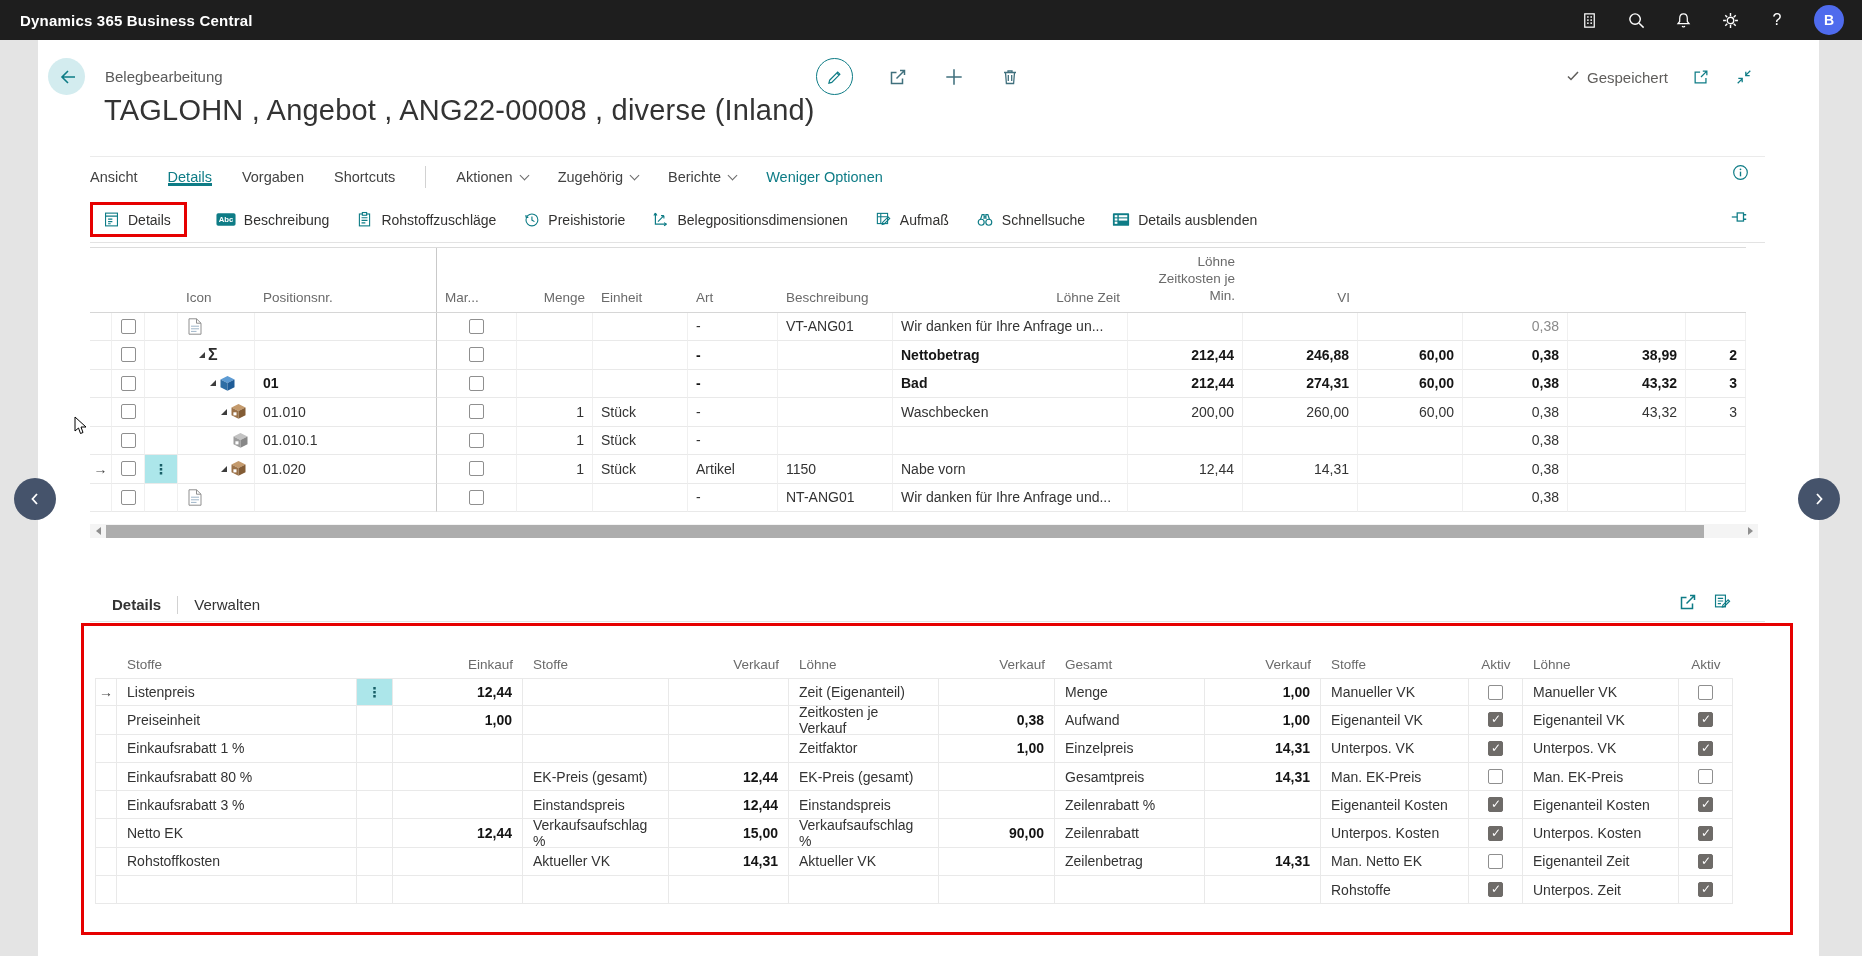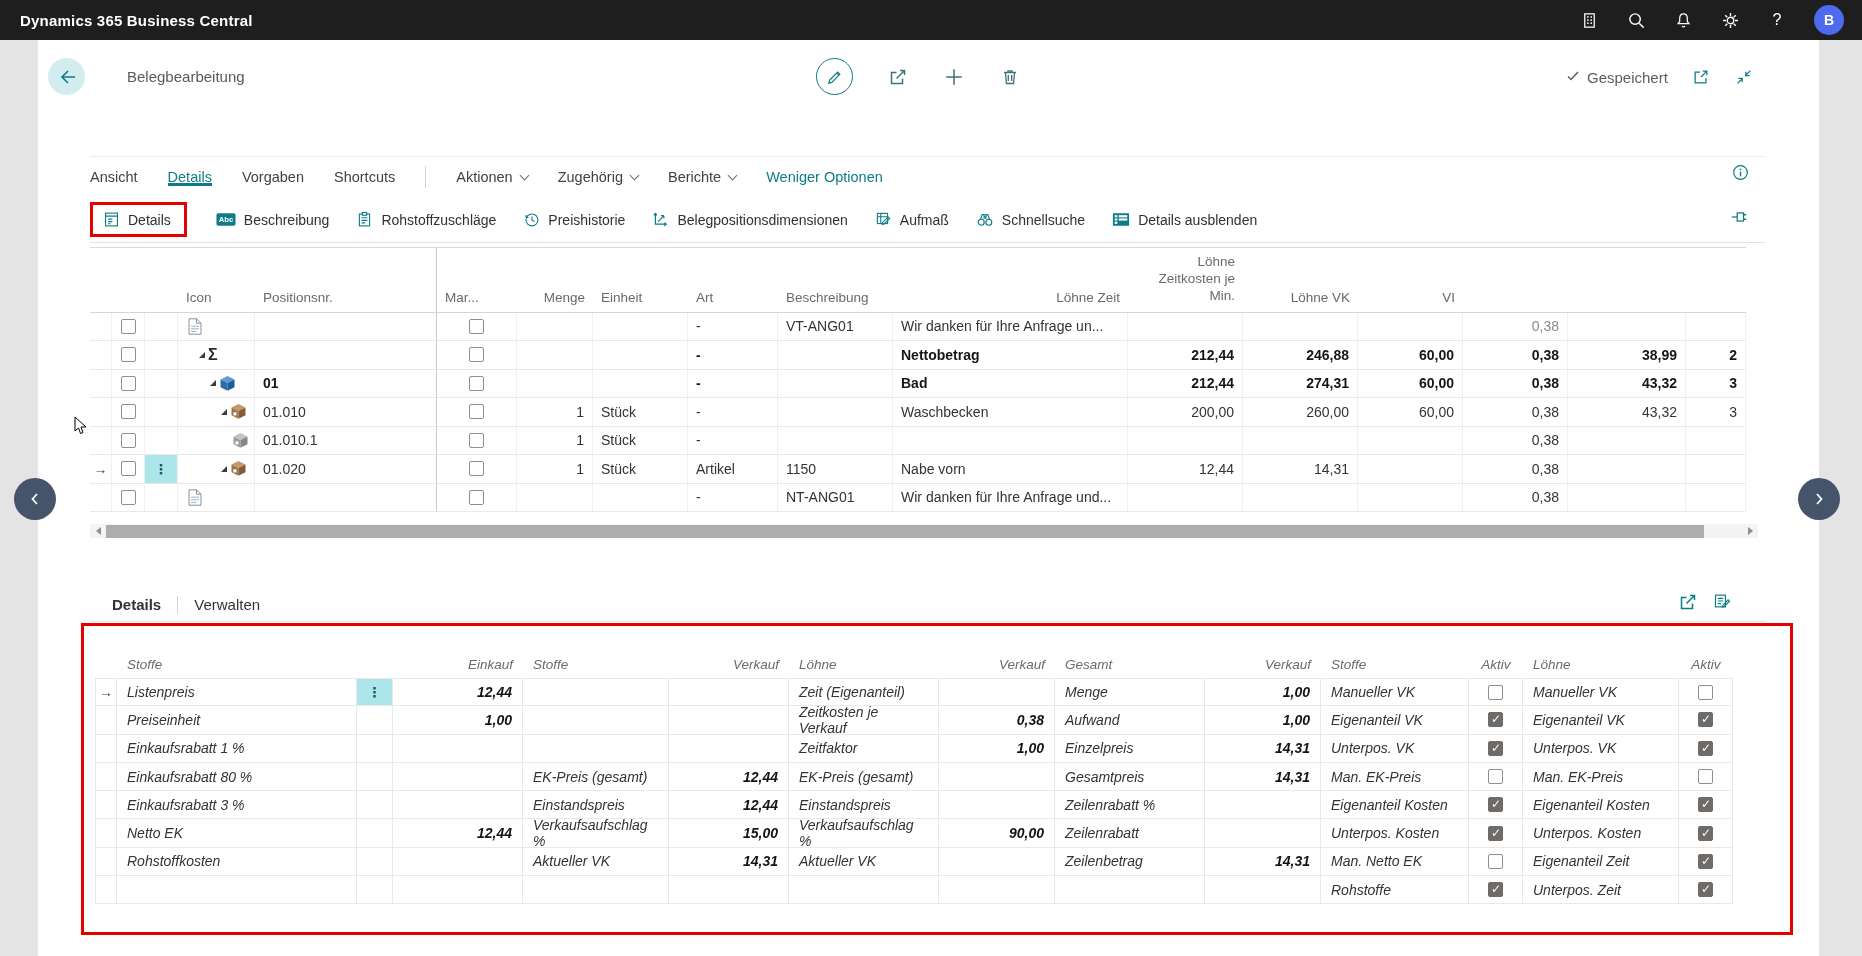--- a/index.html
+++ b/index.html
@@ -15,21 +15,21 @@
             display:flex; align-items:center; justify-content:space-between; z-index:10; }
   .tb-title { color:#fff; font-size:15px; font-weight:700; padding-left:20px; letter-spacing:.2px; }
   .tb-right { display:flex; align-items:center; gap:27px; padding-right:18px; }
   .tb-icon { width:20px; height:20px; display:flex; align-items:center; justify-content:center; color:#fff; cursor:pointer; }
   .avatar { width:30px; height:30px; border-radius:50%; background:#4f6bed; color:#fff; display:flex;
             align-items:center; justify-content:center; font-size:14px; font-weight:700; cursor:pointer; }
   
   .page { position:absolute; left:38px; top:40px; width:1781px; height:916px; background:#fff; }
   .back-circle { position:absolute; left:10px; top:18px; width:37px; height:37px; border-radius:50%;
                  background:#d3ecef; color:#0e7c86; display:flex; align-items:center; justify-content:center; cursor:pointer; }
-  .breadcrumb { position:absolute; left:67px; top:28px; font-size:15px; color:#5a5a5a; cursor:pointer;margin-left:22px; }
+  .breadcrumb { position:absolute; left:67px; top:28px; font-size:15px; color:#5a5a5a; cursor:pointer; }
   .hdr-actions { position:absolute; left:778px; top:18px; display:flex; align-items:center; gap:34px; color:#0e7c86; }
   .circle-btn { width:37px; height:37px; border-radius:50%; border:1.6px solid #0e7c86; display:flex;
                 align-items:center; justify-content:center; cursor:pointer; }
   .flat-btn { width:22px; height:22px; display:flex; align-items:center; justify-content:center; cursor:pointer; color:#40707d; }
   .saved { position:absolute; left:1528px; top:29px; display:flex; align-items:center; gap:7px; font-size:15px; color:#5f5d5b; }
   .win-icons { position:absolute; left:1654px; top:28px; display:flex; gap:25px; color:#0e7c86; }
   .win-icons span { cursor:pointer; }
   .title { position:absolute; left:66px; top:54px; margin:0; font-size:29px; font-weight:400; color:#333; letter-spacing:.2px; }
   
   .tabs { position:absolute; left:52px; top:116px; width:1675px; height:41px; border-top:1px solid #ebebeb;
@@ -84,21 +84,21 @@
            display:flex; align-items:center; font-size:15px; color:#333; }
   .dtab { cursor:pointer; padding:0 16px; }
   .dtab:first-child { padding-left:22px; font-weight:700; }
   .dtab-sep { width:1px; height:18px; background:#d2d2d2; }
   .dpanel-icons { position:absolute; left:1640px; top:552px; display:flex; gap:15px; color:#0e7c86; }
   .dpanel-icons span { cursor:pointer; }
   .redbox { position:absolute; left:43px; top:583px; width:1712px; height:312px; border:3px solid #e60000;
             pointer-events:none; z-index:5; }
   .dgrid-wrap { position:absolute; left:57px; top:608px; }
   .d-row, .d-head { display:grid;
-    grid-template-columns:22px 240px 36px 130px 146px 120px 150px 116px 150px 116px 148px 54px 156px 54px;font-style:italic; }
+    grid-template-columns:22px 240px 36px 130px 146px 120px 150px 116px 150px 116px 148px 54px 156px 54px; }
   .d-h { display:flex; align-items:flex-end; padding:0 10px 6px; font-size:13.5px; color:#6a6a6a; min-height:30px; }
   .d-h.num { justify-content:flex-end; }
   .d-h.ctr { justify-content:center; padding:0 4px 6px; }
   .d-cell { height:28.3px; display:flex; align-items:center; padding:0 10px; font-size:14px; color:#333;
             border-right:1px solid #e9e9e9; border-bottom:1px solid #e9e9e9; overflow:hidden; cursor:text; }
   .d-row .d-cell:first-child { border-left:1px solid #e9e9e9; }
   .d-row.first .d-cell { border-top:1px solid #e9e9e9; }
   .d-cell.val { justify-content:flex-end; font-weight:700; color:#141414; }
   .d-cell.ctr { justify-content:center; padding:0; }
   
@@ -205,20 +205,21 @@
     <div class="win-icons" id="winIcons">
         <span><svg width="18" height="18" viewBox="0 0 20 20" fill="none" stroke="currentColor" stroke-width="1.3">
             <path d="M9 4.5H3.5v12h12V11" stroke-width="1.4"></path>
             <path d="M12 3.5h4.5V8M16.2 3.8L10 10" stroke-width="1.4"></path>
           </svg></span>
         <span><svg width="18" height="18" viewBox="0 0 20 20" fill="none" stroke="currentColor" stroke-width="1.3">
             <path d="M17 3l-5.5 5.5M12 4.2v4.3h4.3M3 17l5.5-5.5M8 15.8v-4.3H3.7" stroke-width="1.4"></path>
           </svg></span>
       </div>
 
+    <h1 class="title">TAGLOHN , Angebot , ANG22-00008 , diverse (Inland)</h1>
 
     <div class="tabs" id="menuTabs">
         <div class="tab">
           <span>Ansicht</span>
         </div>
         <div class="tab active">
           <span>Details</span>
         </div>
         <div class="tab">
           <span>Vorgaben</span>
@@ -349,21 +350,20 @@
           <div class="h-cell frozen">Positionsnr.</div>
           <div class="h-cell">Mar...</div>
           <div class="h-cell num">Menge</div>
           <div class="h-cell">Einheit</div>
           <div class="h-cell">Art</div>
           <div class="h-cell">Beschreibung</div>
           <div class="h-cell num">Löhne Zeit</div>
           <div class="h-cell num ml">Löhne
 Zeitkosten je
 Min.</div>
-          <div class="h-cell num">Löhne VK</div>
           <div class="h-cell num">VI</div>
         </div>
       <div id="gridBody">
           <div class="g-row">
             <div class="g-cell ctr"></div>
             <div class="g-cell ctr">
               <div class="cb"></div>
             </div>
             <div class="g-cell ctr" style="padding: 0px;"></div>
             <div class="g-cell" style="padding-left: 10px;">

